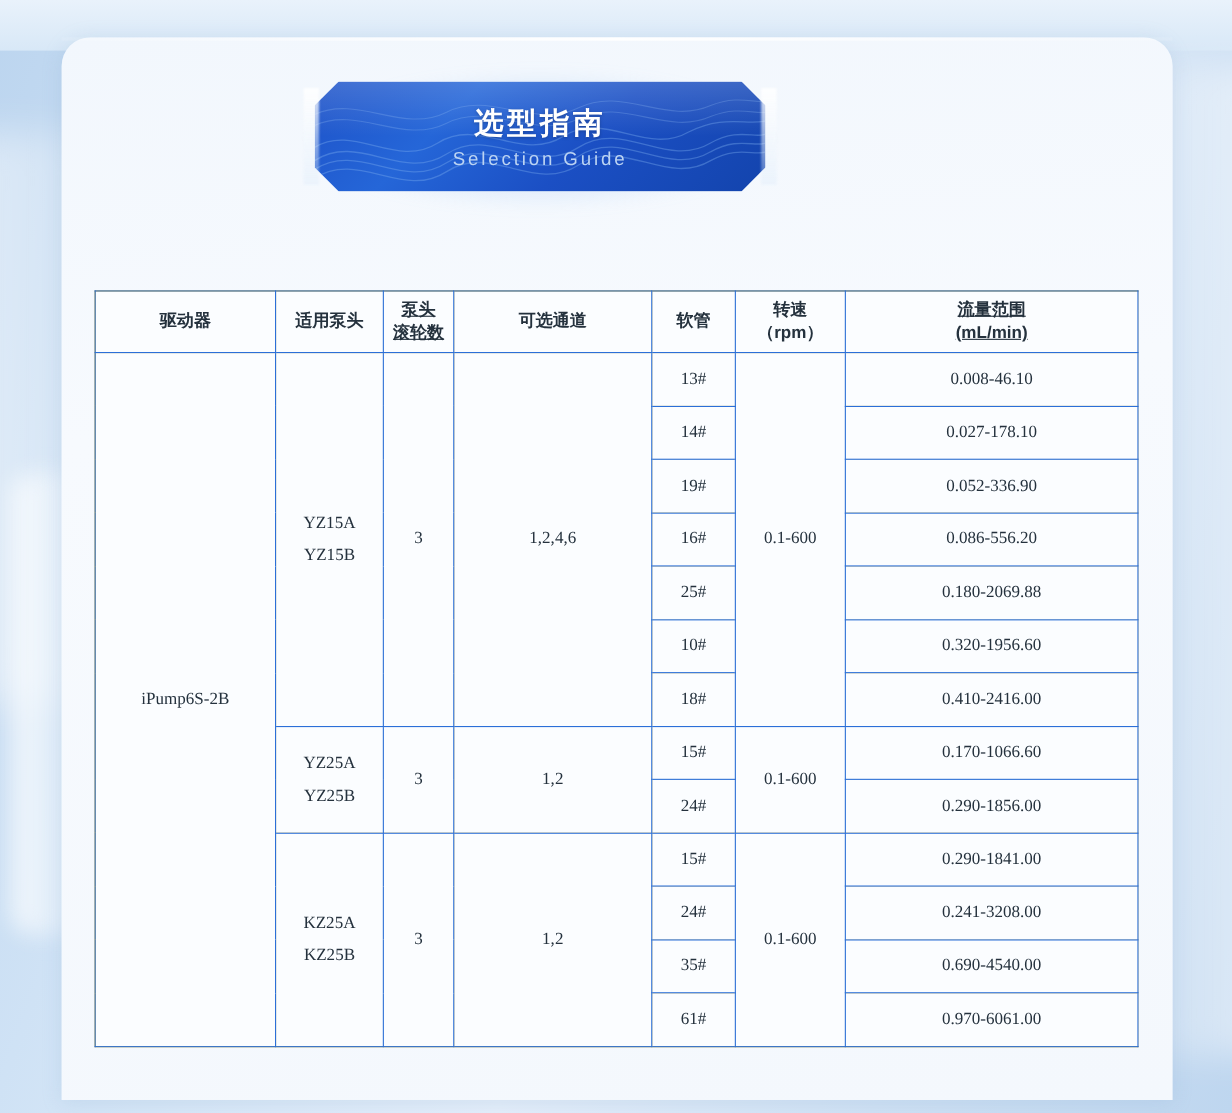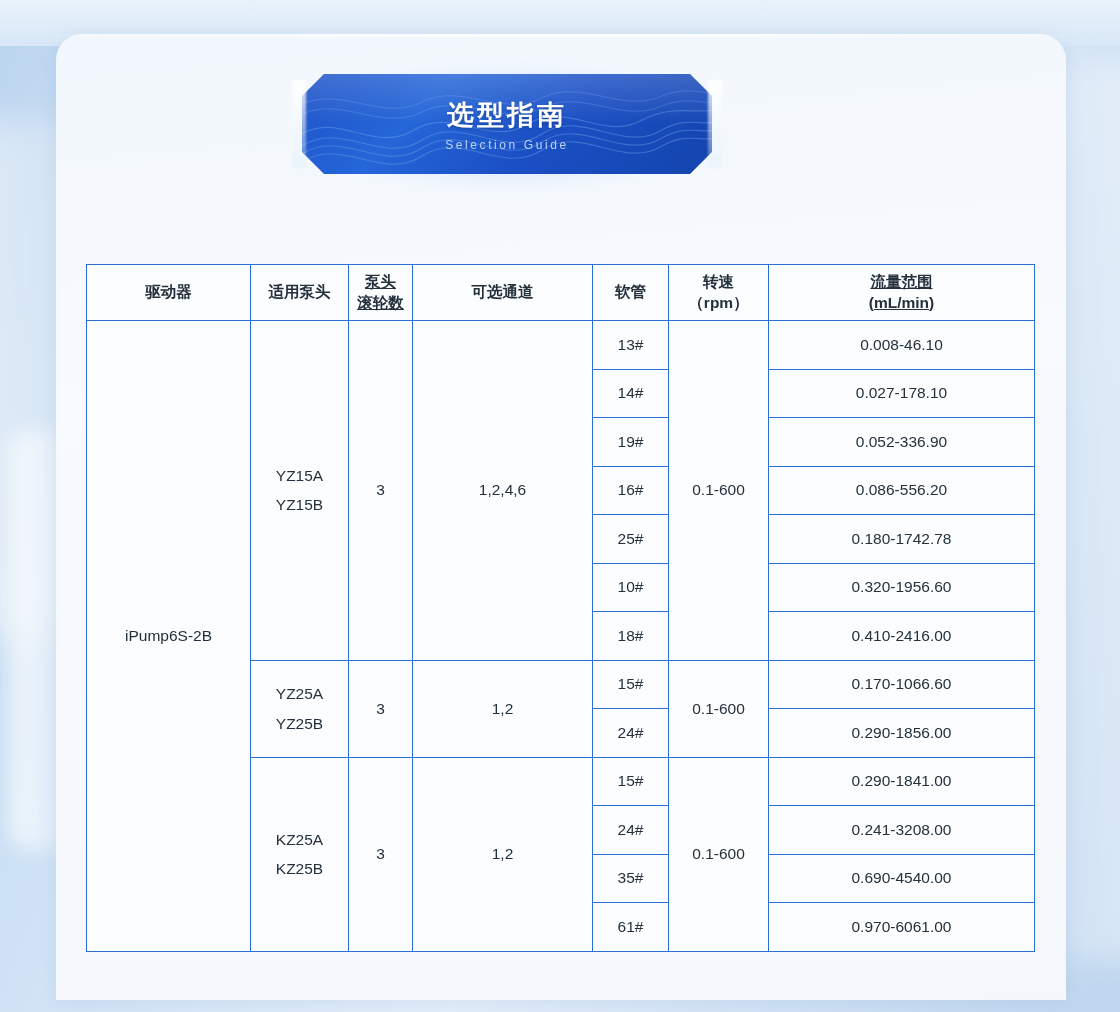--- a/index.html
+++ b/index.html
@@ -65,21 +65,21 @@
   .card-inner-line {
     position: absolute;
     left: 0; right: 0; top: 0;
     height: 3px;
     background: linear-gradient(90deg, rgba(255,255,255,0.1), #ffffff, rgba(255,255,255,0.1));
   }
 
   
   .banner-wrap {
     position: absolute;
-    left: 292px;
+    left: 276px;
     top: 54px;
     width: 430px;
     height: 148px;
   }
   .banner-glow {
     position: absolute;
     left: 0; top: 8px;
     width: 430px; height: 130px;
     background: radial-gradient(ellipse at center, rgba(120,175,240,0.45) 0%, rgba(120,175,240,0.0) 70%);
     filter: blur(6px);
@@ -117,21 +117,21 @@
   .banner-title {
     color: #ffffff;
     font-size: 27px;
     font-weight: bold;
     letter-spacing: 3px;
     text-shadow: 0 1px 3px rgba(0,0,0,0.25);
   }
   .banner-sub {
     margin-top: 5px;
     color: #bcd4f3;
-    font-size: 12px;
+    font-size: 17px;
     letter-spacing: 2.6px;
   }
   .banner-edge-l, .banner-edge-r {
     position: absolute;
     top: 26px;
     width: 14px;
     height: 88px;
     background: linear-gradient(180deg, rgba(255,255,255,0.85), rgba(210,230,250,0.25));
     filter: blur(1px);
   }
@@ -164,20 +164,21 @@
     font-size: 15px;
     font-weight: bold;
     color: #1b2836;
     background: #f4f9ff;
     line-height: 1.35;
     padding: 2px 4px;
   }
   tbody td {
     height: 48.5px;
     padding: 2px 6px;
+    font-family: Liberation Serif, serif;
   }
   .col-driver { width: 164px; }
   .col-head   { width: 98px;  }
   .col-roller { width: 64px;  }
   .col-chan   { width: 180px; }
   .col-tube   { width: 76px;  }
   .col-speed  { width: 100px; }
   .col-flow   { width: 266px; }
 
   .cell-driver {
@@ -281,21 +282,21 @@
       <tr>
         <td>19#</td>
         <td>0.052-336.90</td>
       </tr>
       <tr>
         <td>16#</td>
         <td>0.086-556.20</td>
       </tr>
       <tr>
         <td>25#</td>
-        <td>0.180-1742.78</td>
+        <td>0.180-2069.88</td>
       </tr>
       <tr>
         <td>10#</td>
         <td>0.320-1956.60</td>
       </tr>
       <tr>
         <td>18#</td>
         <td>0.410-2416.00</td>
       </tr>
 

